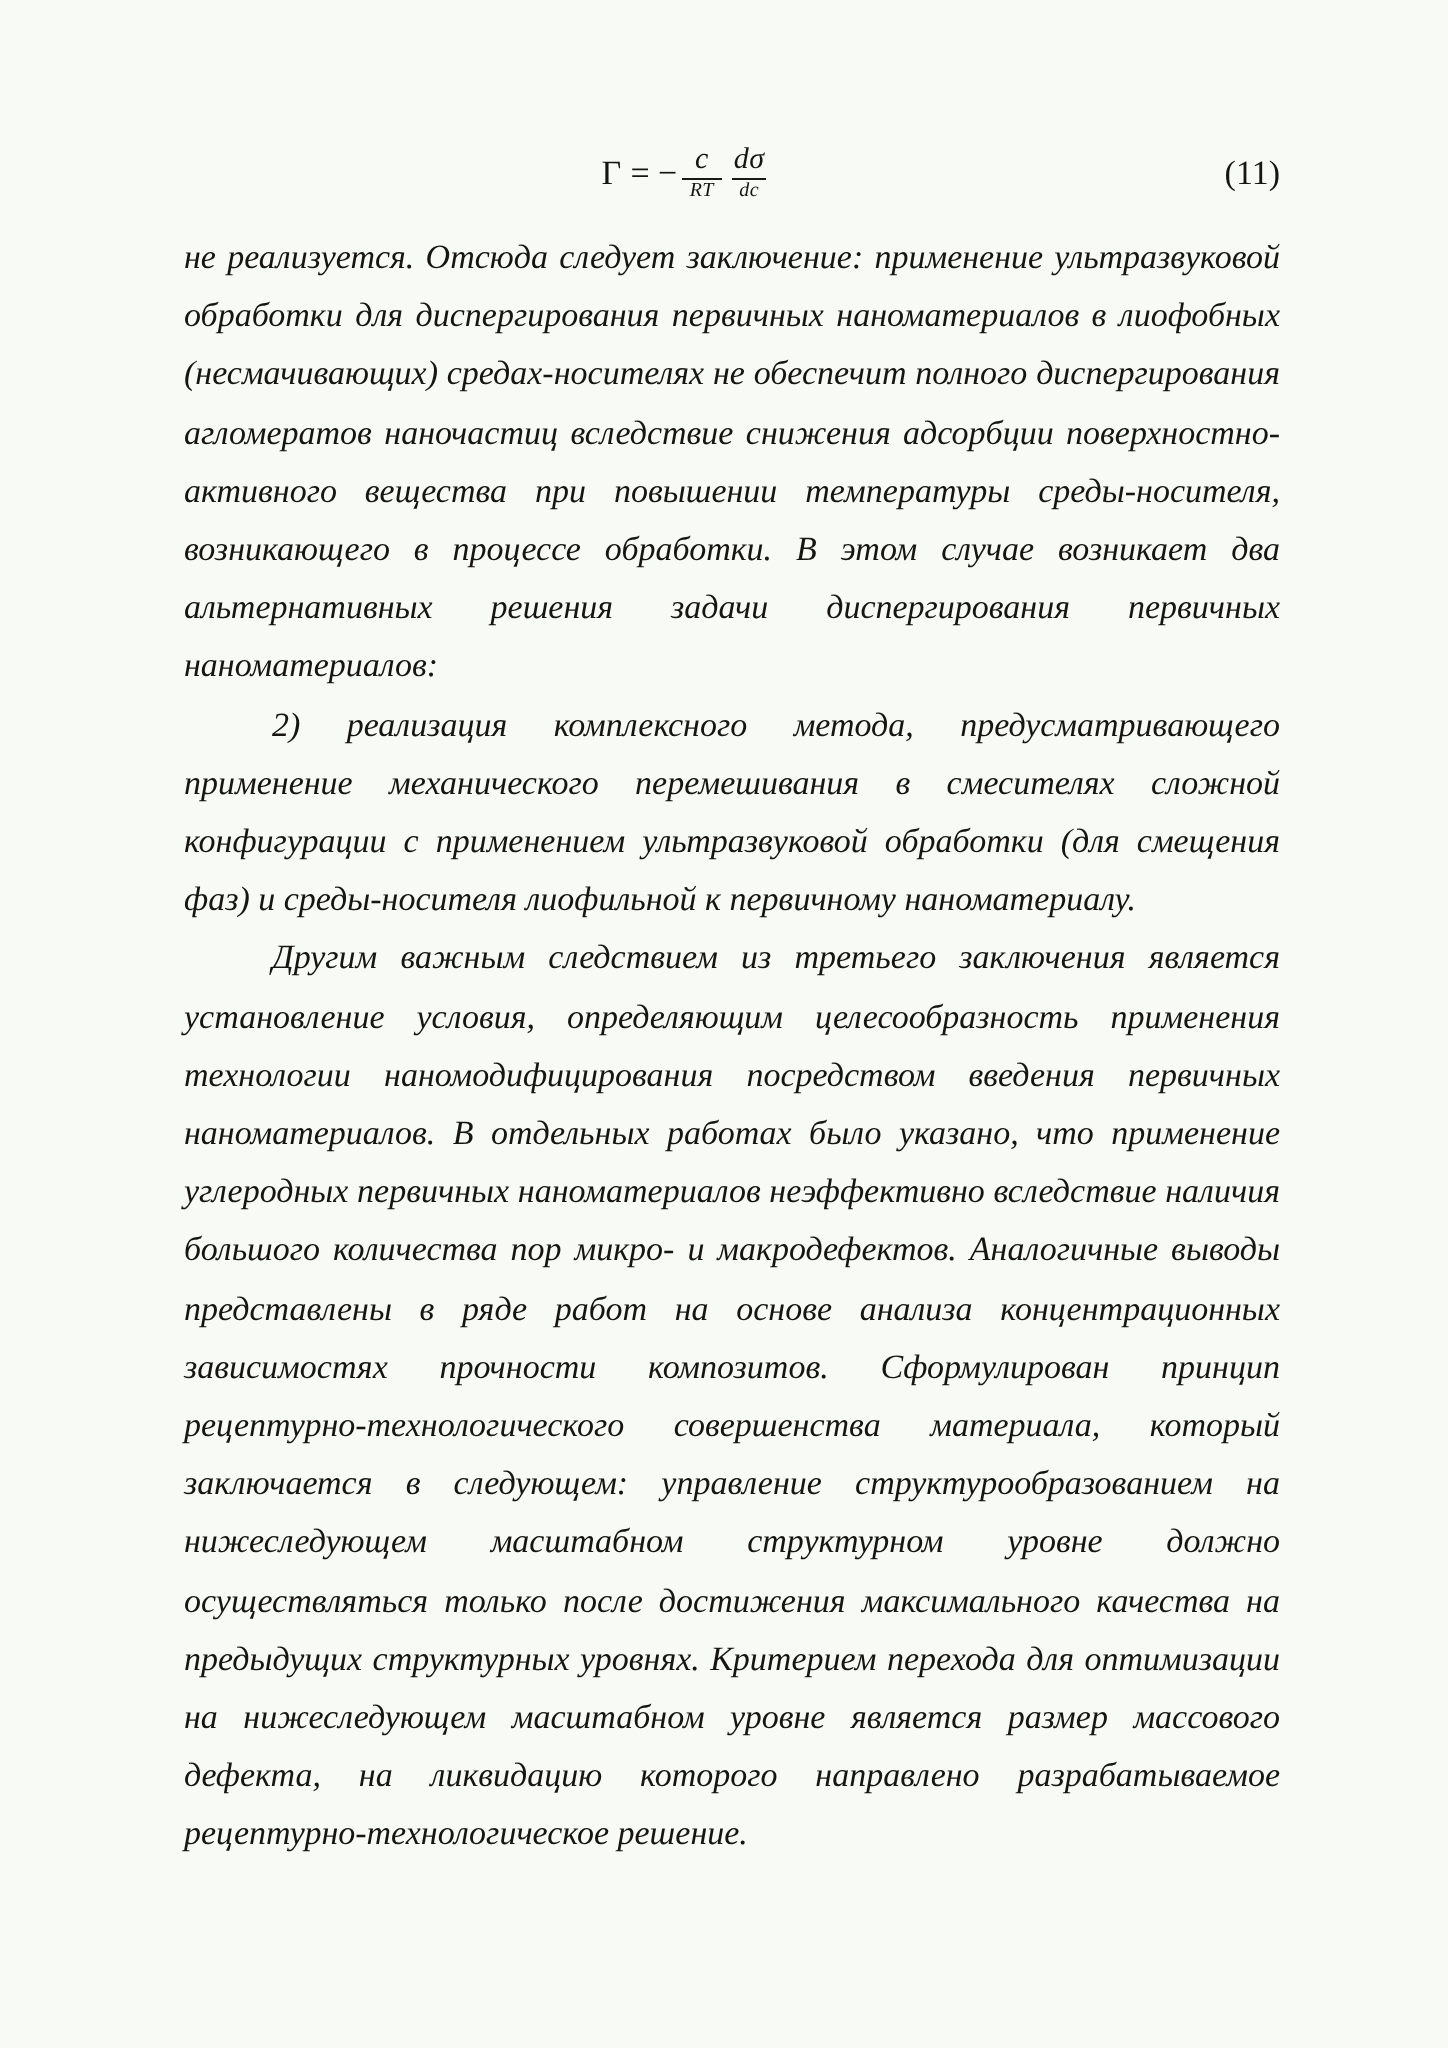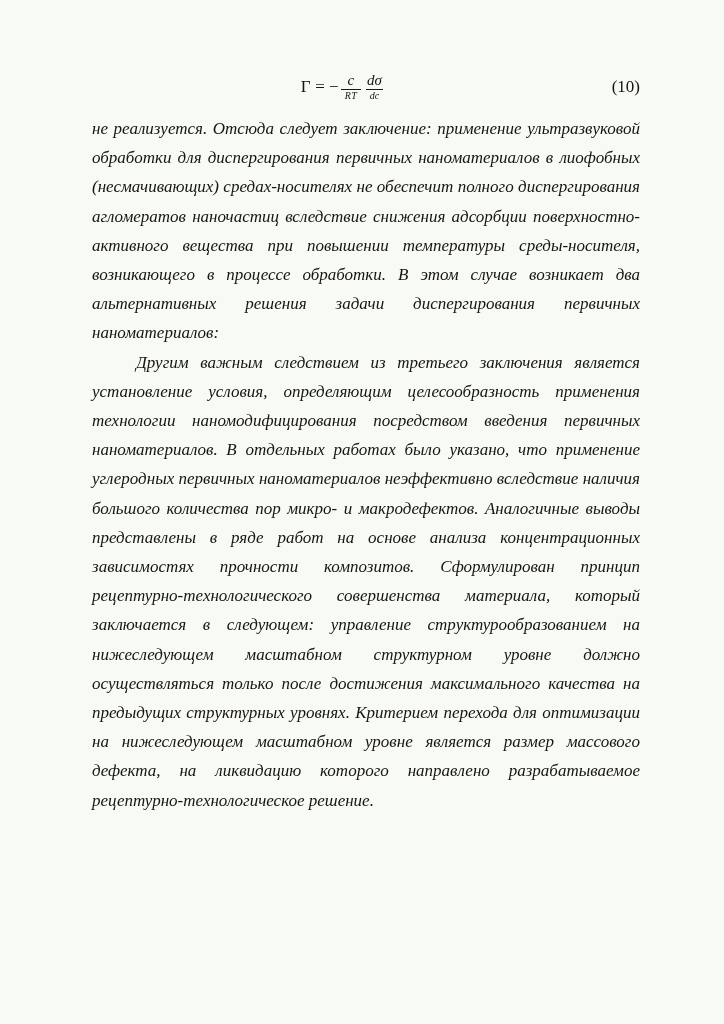--- a/index.html
+++ b/index.html
@@ -116,23 +116,24 @@
         <span class="eq-minus">−</span>
         <span class="frac">
           <span class="num">c</span>
           <span class="den">RT</span>
         </span>
         <span class="frac">
           <span class="num">dσ</span>
           <span class="den">dc</span>
         </span>
       </div>
-      <span class="eq-number">(10)</span>
+      <span class="eq-number">(11)</span>
     </div>
   </div>
 
   <div class="flow">
     <p class="para">не реализуется. Отсюда следует заключение: применение ультразвуковой обработки для диспергирования первичных наноматериалов в лиофобных (несмачивающих) средах-носителях не обеспечит полного диспергирования агломератов наночастиц вследствие снижения адсорбции поверхностно-активного вещества при повышении температуры среды-носителя, возникающего в процессе обработки. В этом случае возникает два альтернативных решения задачи диспергирования первичных наноматериалов:</p>
+    <p class="para indent">2) реализация комплексного метода, предусматривающего применение механического перемешивания в смесителях сложной конфигурации с применением ультразвуковой обработки (для смещения фаз) и среды-носителя лиофильной к первичному наноматериалу.</p>
     <p class="para indent">Другим важным следствием из третьего заключения является установление условия, определяющим целесообразность применения технологии наномодифицирования посредством введения первичных наноматериалов. В отдельных работах было указано, что применение углеродных первичных наноматериалов неэффективно вследствие наличия большого количества пор микро- и макродефектов. Аналогичные выводы представлены в ряде работ на основе анализа концентрационных зависимостях прочности композитов. Сформулирован принцип рецептурно-технологического совершенства материала, который заключается в следующем: управление структурообразованием на нижеследующем масштабном структурном уровне должно осуществляться только после достижения максимального качества на предыдущих структурных уровнях. Критерием перехода для оптимизации на нижеследующем масштабном уровне является размер массового дефекта, на ликвидацию которого направлено разрабатываемое рецептурно-технологическое решение.</p>
 
   </div>
 
 </div>
 
 </body></html>

